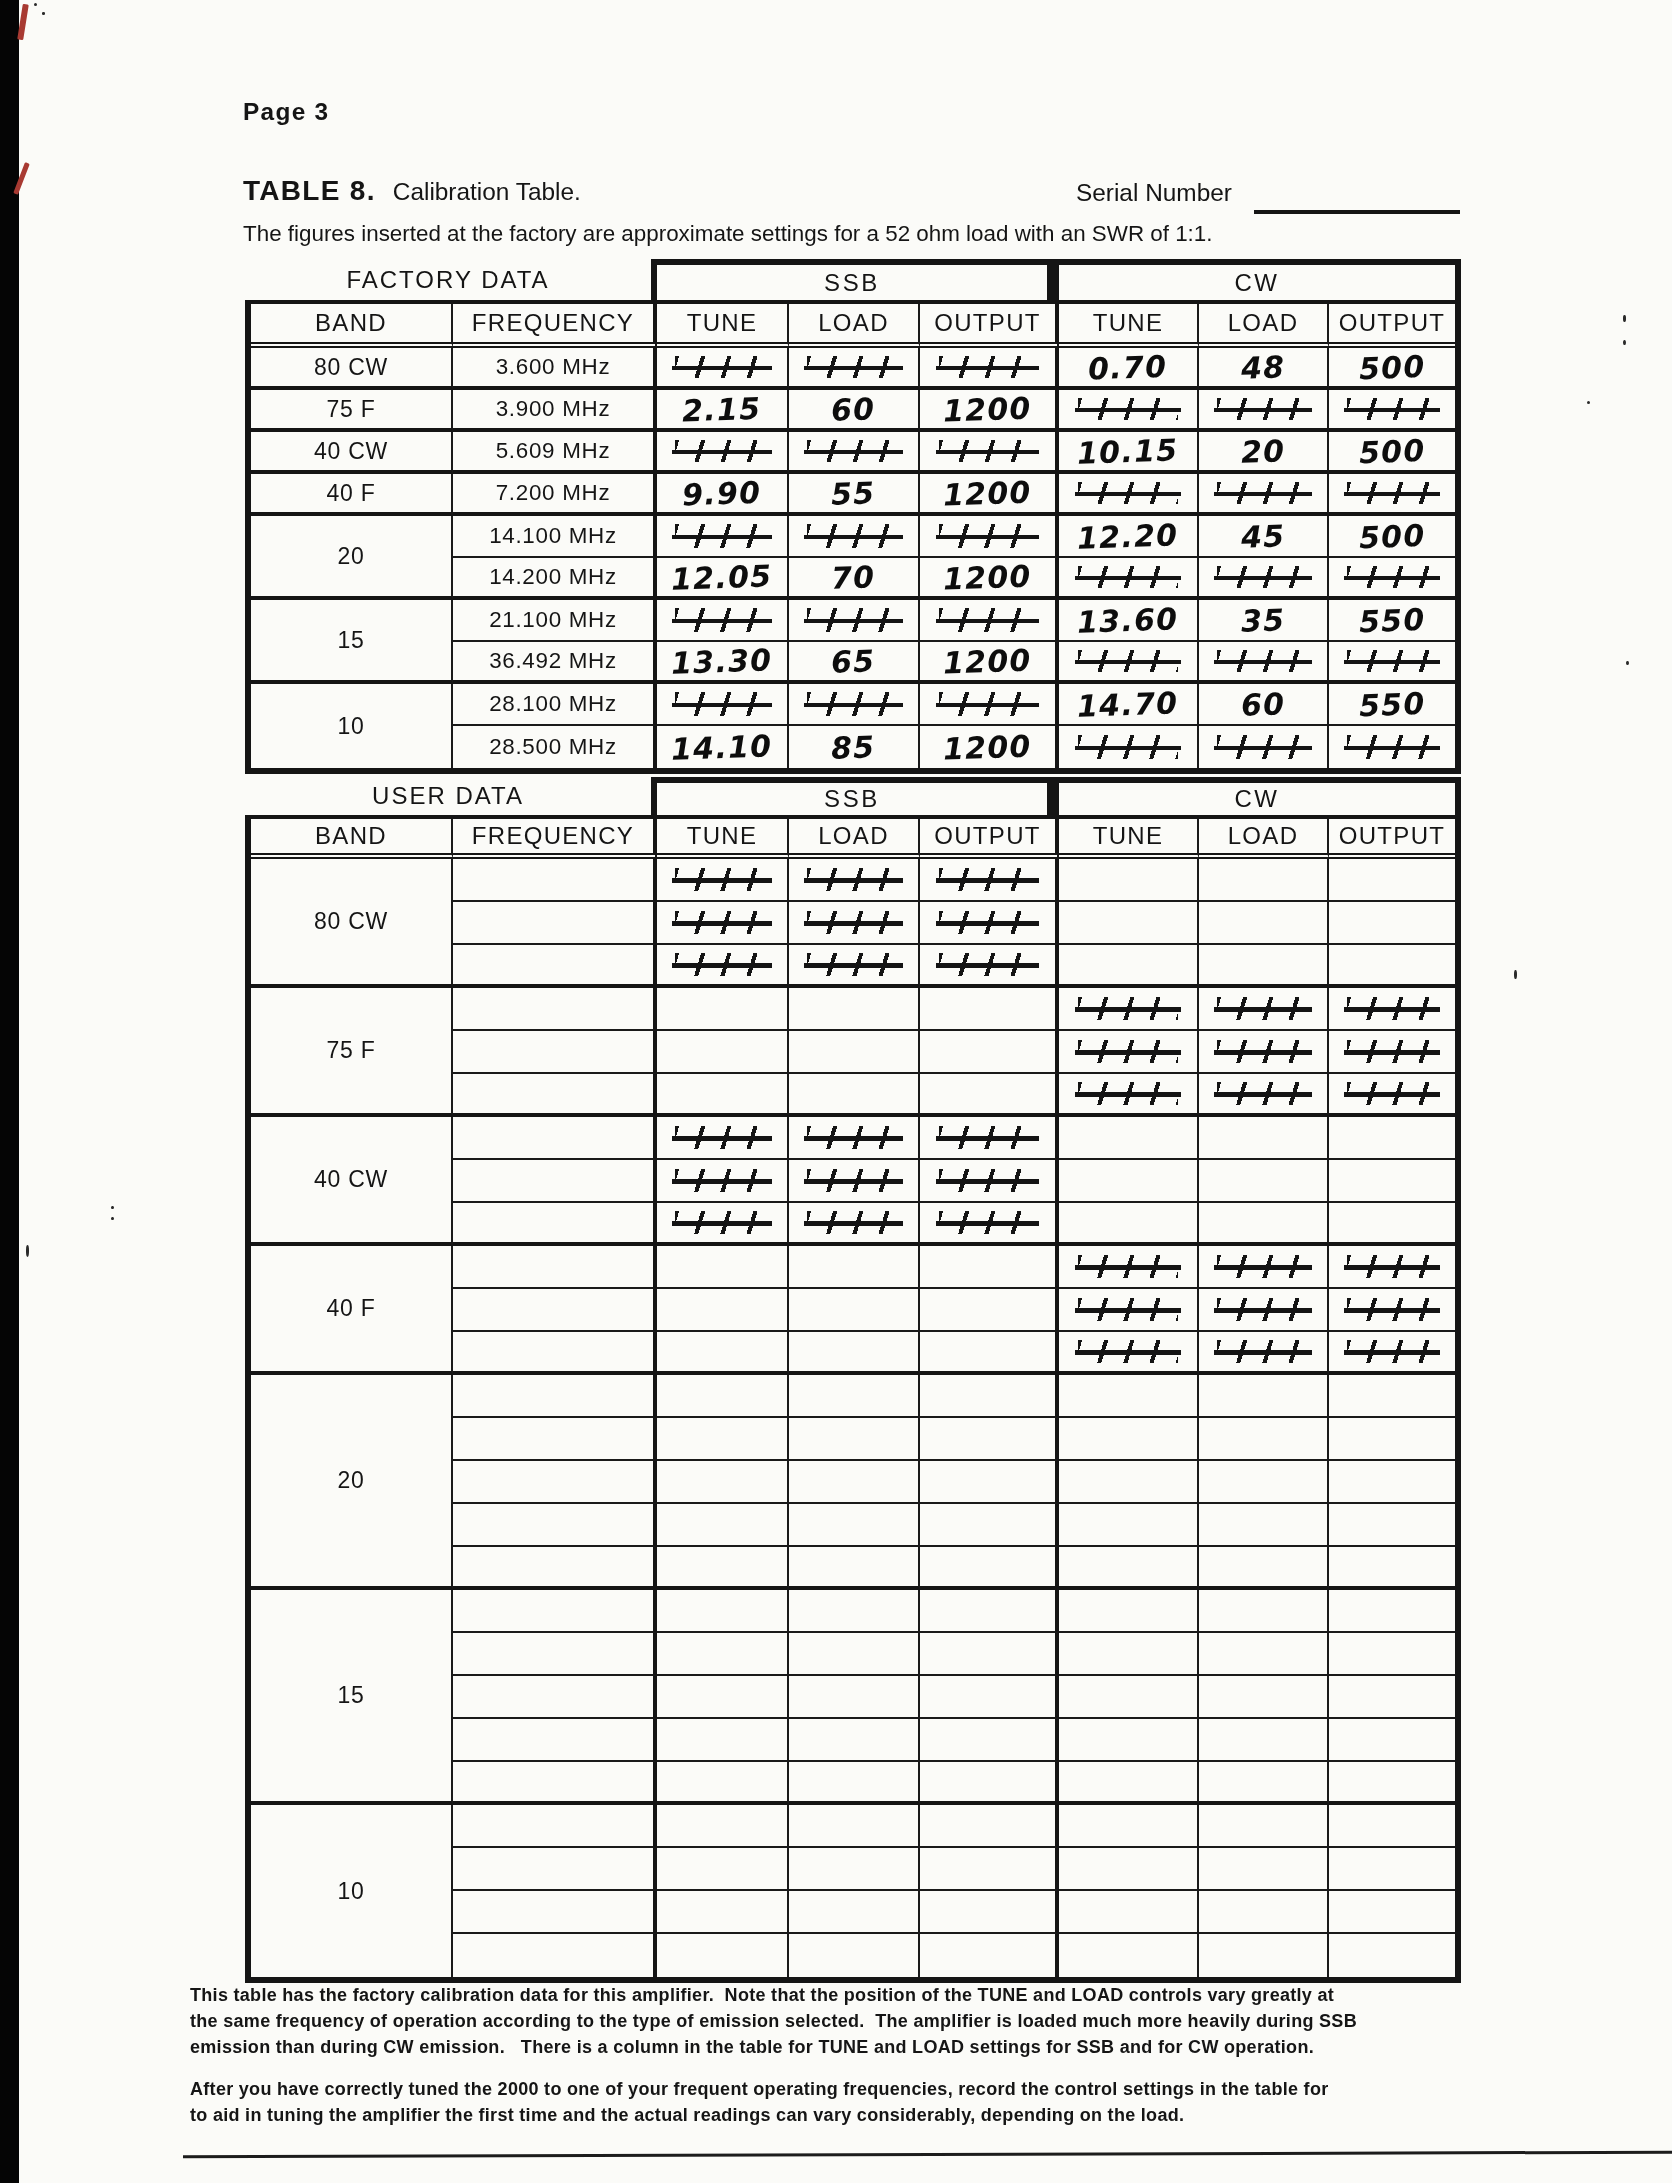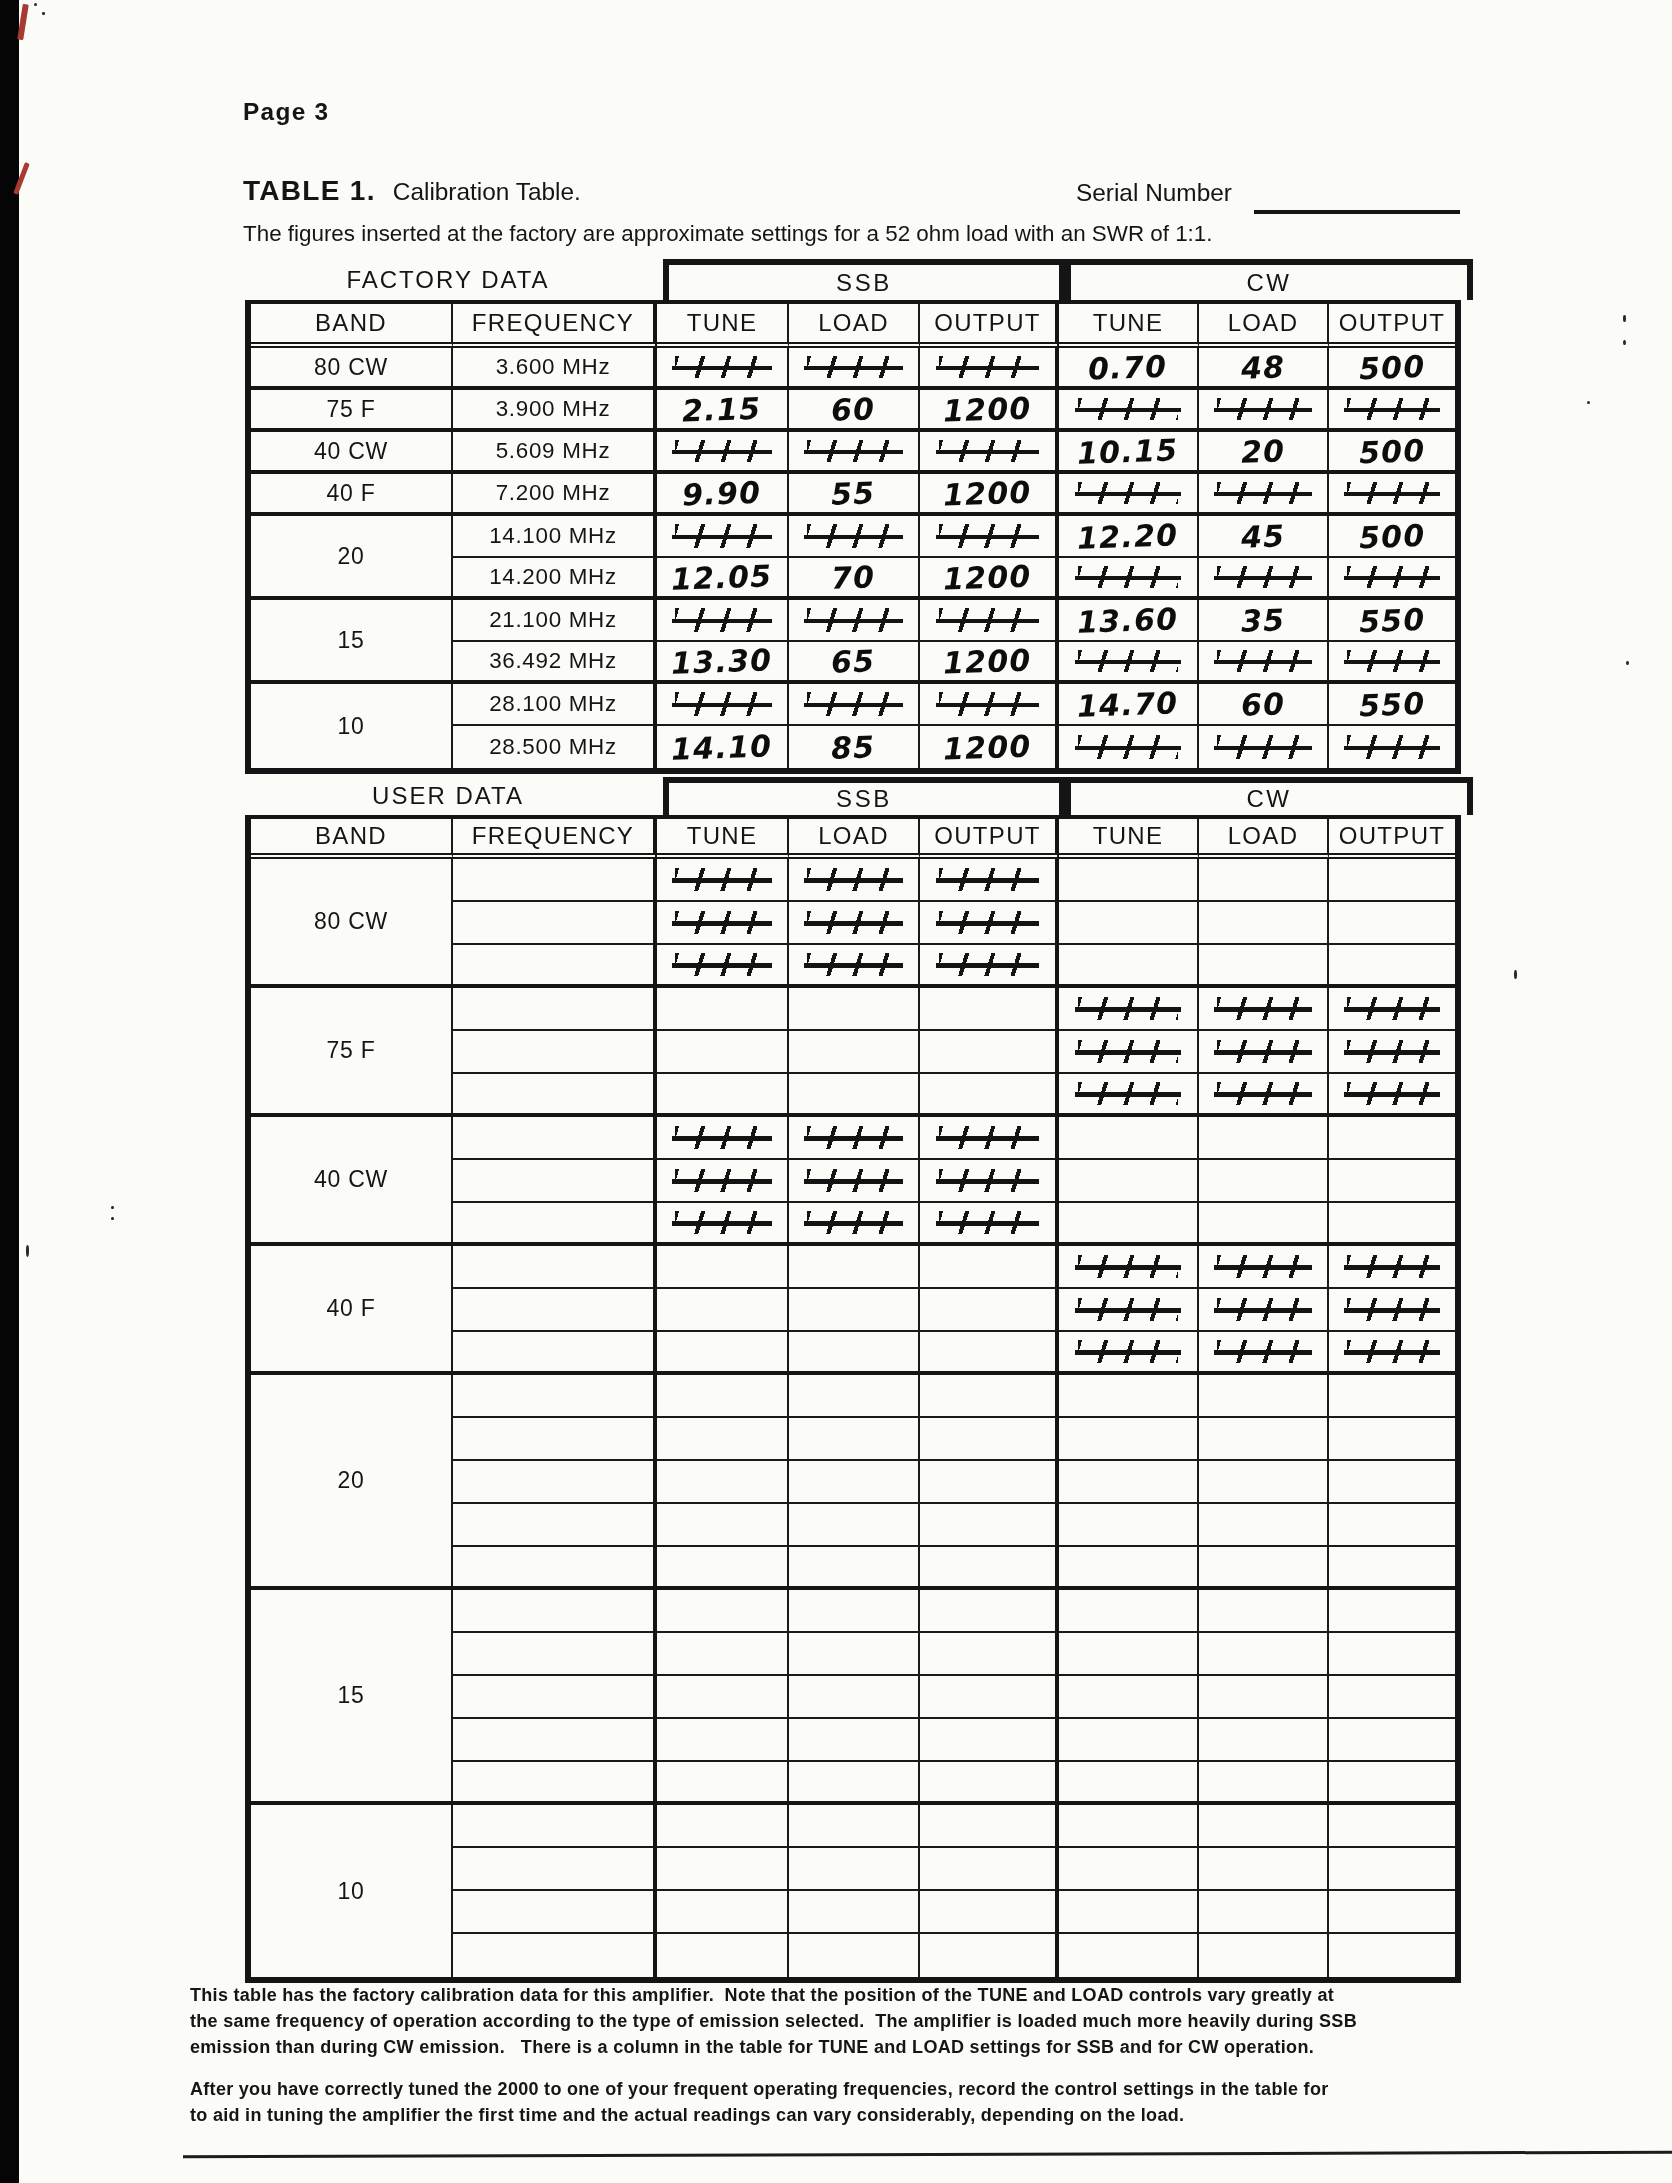--- a/index.html
+++ b/index.html
@@ -31,21 +31,21 @@
   #user-table    .group-row { height:38px; }
   .side-label {
     position:absolute; left:0; top:0; width:406px; height:100%;
     display:flex; align-items:center; justify-content:center;
     font-size:24px; letter-spacing:2px;
   }
   .group-box {
     position:absolute; top:0; height:100%; box-sizing:border-box;
     border:6px solid #151515; border-bottom:none;
     display:flex; align-items:center; justify-content:center;
-    font-size:24px; letter-spacing:2.6px;margin-left:12px;
+    font-size:24px; letter-spacing:2.6px;
   }
   .group-box.ssb { left:406px; width:402px; }
   .group-box.cw  { left:808px; width:408px; }
   .cal-grid {
     display:grid; width:1216px; box-sizing:border-box;
     border:6px solid #151515; border-top:4px solid #151515;
     grid-template-columns:202px 204px 132px 131px 139px 140px 130px 1fr;
     background:#fbfbf8;
   }
   .cell {
@@ -84,21 +84,21 @@
 
 <div class="page">
 
   <div class="left-bar"></div>
   <div class="red-mark r1"></div>
   <div class="red-mark r2"></div>
 
   <div class="page-label">Page 3</div>
 
   <div class="title-row">
-    <span class="table-label">TABLE 1.</span><span class="table-title">Calibration Table.</span>
+    <span class="table-label">TABLE 8.</span><span class="table-title">Calibration Table.</span>
   </div>
 
   <div class="serial-label">Serial Number</div>
   <div class="serial-line"></div>
 
   <div class="intro">The figures inserted at the factory are approximate settings for a 52 ohm load with an SWR of 1:1.</div>
 
   <div id="factory-table" class="cal-table">
       <div class="group-row" style="height: 41px;">
         <div class="side-label">FACTORY DATA</div>

